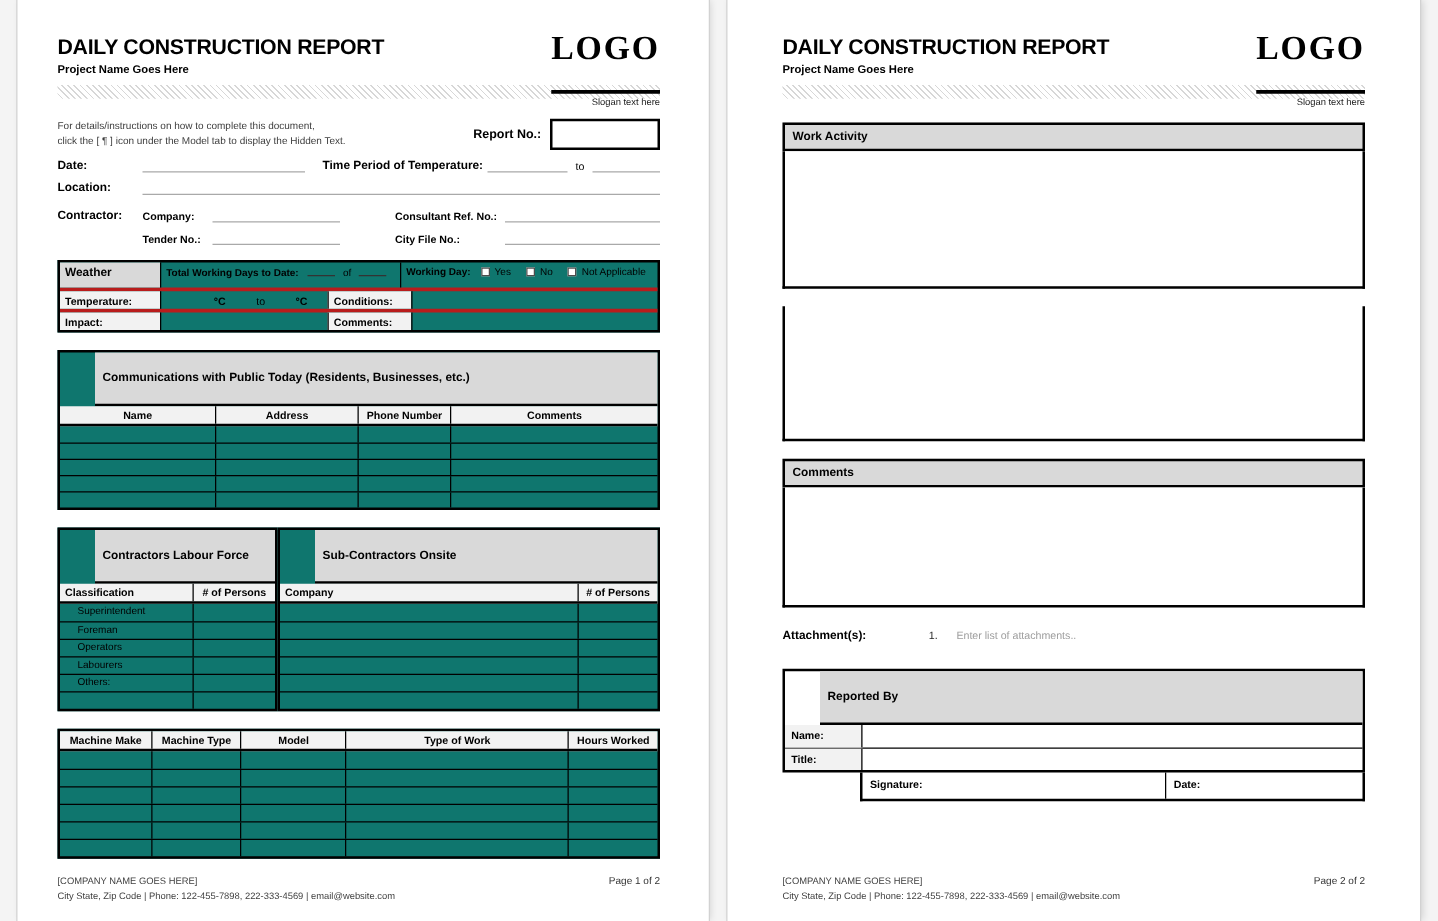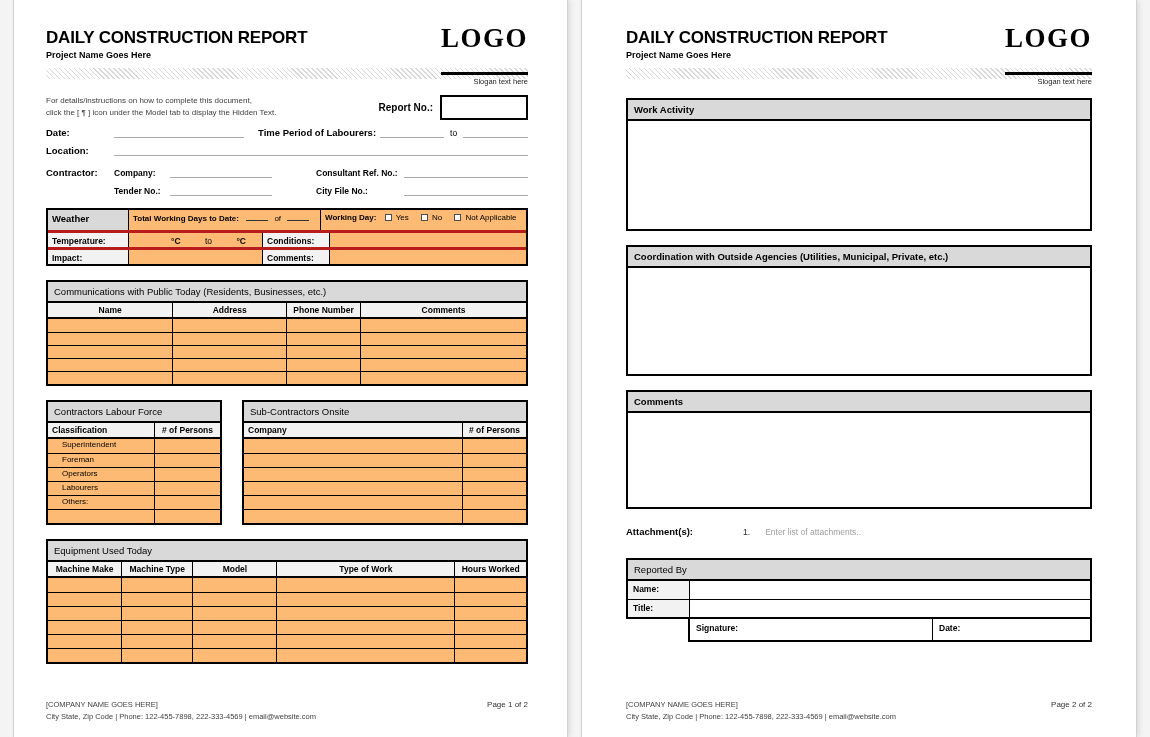--- a/index.html
+++ b/index.html
@@ -47,22 +47,22 @@
   .lbl { font-weight: bold; }
   .line { border-bottom: 1px solid #a9a9a9; height: 11px; }
 
   .contractor { display: flex; margin-top: 11px; font-size: 9.5px; }
   .c-grid { flex: 1; }
   .c-row { display: flex; align-items: flex-end; font-size: 8.5px; margin-bottom: 7px; }
   .sub-lbl { font-weight: bold; width: 56px; }
   .c2-lbl { font-weight: bold; margin-left: 44px; width: 88px; }
 
   
-  .tbl { border: 2px solid #000; margin-top: 12px; background: #fdba74; }
-  .bar { background: #d9d9d9; font-weight: normal; font-size: 9.5px; padding: 4px 6px; border-bottom: 2px solid #000; }
+  .tbl { border: 2px solid #000; margin-top: 12px; background: #0f766e; }
+  .bar { background: #d9d9d9; font-weight: bold; font-size: 9.5px; padding: 15px 6px; border-bottom: 2px solid #000; margin-left: 28px; }
   .trow { display: flex; align-items: stretch; }
   .trow + .trow { border-top: 3px solid #b91c1c; }
   .tc { padding: 3px 4px; font-size: 8.5px; }
   .tc + .tc { border-left: 1px solid #000; }
   .gray { background: #d9d9d9; }
   .lgray { background: #f2f2f2; }
   .b { font-weight: bold; }
   .ctr { text-align: center; }
   .cb { display: inline-block; width: 7px; height: 7px; border: 1px solid #4d4d4d; margin-right: 4px; vertical-align: -1px; background: #fff; }
   .ushort { display: inline-block; width: 22px; border-bottom: 1px solid #333; height: 8px; }
@@ -70,21 +70,21 @@
   .cols { display: flex; background: #f2f2f2; border-bottom: 2px solid #000; }
   .cols .tc { padding: 2px 4px; }
   .drow { display: flex; height: 13px; }
   .drow + .drow { border-top: 1px solid #000; }
   .dc { height: 100%; }
   .dc + .dc { border-left: 1px solid #000; }
 
   
   .w-name { width: 26%; } .w-addr { width: 23.8%; } .w-phone { width: 15.5%; } .w-comm { flex: 1; }
 
-  .two-col { display: flex; gap: 20px; margin-top: 14px; }
+  .two-col { display: flex; margin-top: 14px; }
   .tbl-labour { width: 176px; margin-top: 0; }
   .tbl-sub { flex: 1; margin-top: 0; }
   .lab-row { display: flex; height: 14px; font-size: 8px; }
   .lab-row + .lab-row { border-top: 1px solid #000; }
   .lab-name { flex: 1; padding: 1px 4px 0 14px; }
   .lab-num { width: 66px; border-left: 1px solid #000; }
   .sub-num { width: 64px; border-left: 1px solid #000; }
 
   
   .w-make { width: 15.3%; } .w-type { width: 14.9%; } .w-model { width: 17.6%; } .w-work { flex: 1; } .w-hours { width: 15%; }
@@ -140,21 +140,21 @@
       </div>
       <div class="repno">
         <span class="repno-label">Report No.:</span>
         <div class="repno-box"></div>
       </div>
     </div>
 
     <div class="frow">
       <span class="lbl" style="width:68px">Date:</span>
       <span class="line" style="width:130px"></span>
-      <span class="lbl" style="margin-left:14px">Time Period of Labourers:</span>
+      <span class="lbl" style="margin-left:14px">Time Period of Temperature:</span>
       <span class="line" style="width:64px;margin-left:4px"></span>
       <span style="margin:0 6px;font-size:8.5px">to</span>
       <span class="line" style="flex:1"></span>
     </div>
 
     <div class="frow">
       <span class="lbl" style="width:68px">Location:</span>
       <span class="line" style="flex:1"></span>
     </div>
 
@@ -310,21 +310,20 @@
             <div class="sub-num"></div>
           </div>
         <div class="lab-row">
             <div class="lab-name"></div>
             <div class="sub-num"></div>
           </div>
       </div>
     </div>
 
     <div class="tbl" style="margin-top:14px">
-      <div class="bar">Equipment Used Today</div>
       <div class="cols">
         <div class="tc b ctr w-make">Machine Make</div>
         <div class="tc b ctr w-type">Machine Type</div>
         <div class="tc b ctr w-model">Model</div>
         <div class="tc b ctr w-work">Type of Work</div>
         <div class="tc b ctr w-hours">Hours Worked</div>
       </div>
       <div class="eq-row">
           <div class="dc w-make"></div>
           <div class="dc w-type"></div>
@@ -391,21 +390,20 @@
       </div>
       <div class="hatch"></div>
     </div>
 
     <div class="sec" style="margin-top:19px">
       <div class="sec-head">Work Activity</div>
       <div class="sec-body" style="height:110px"></div>
     </div>
 
     <div class="sec">
-      <div class="sec-head">Coordination with Outside Agencies (Utilities, Municipal, Private, etc.)</div>
       <div class="sec-body" style="height:108px"></div>
     </div>
 
     <div class="sec">
       <div class="sec-head">Comments</div>
       <div class="sec-body" style="height:96px"></div>
     </div>
 
     <div class="attach-row">
       <span class="attach-label">Attachment(s):</span>

